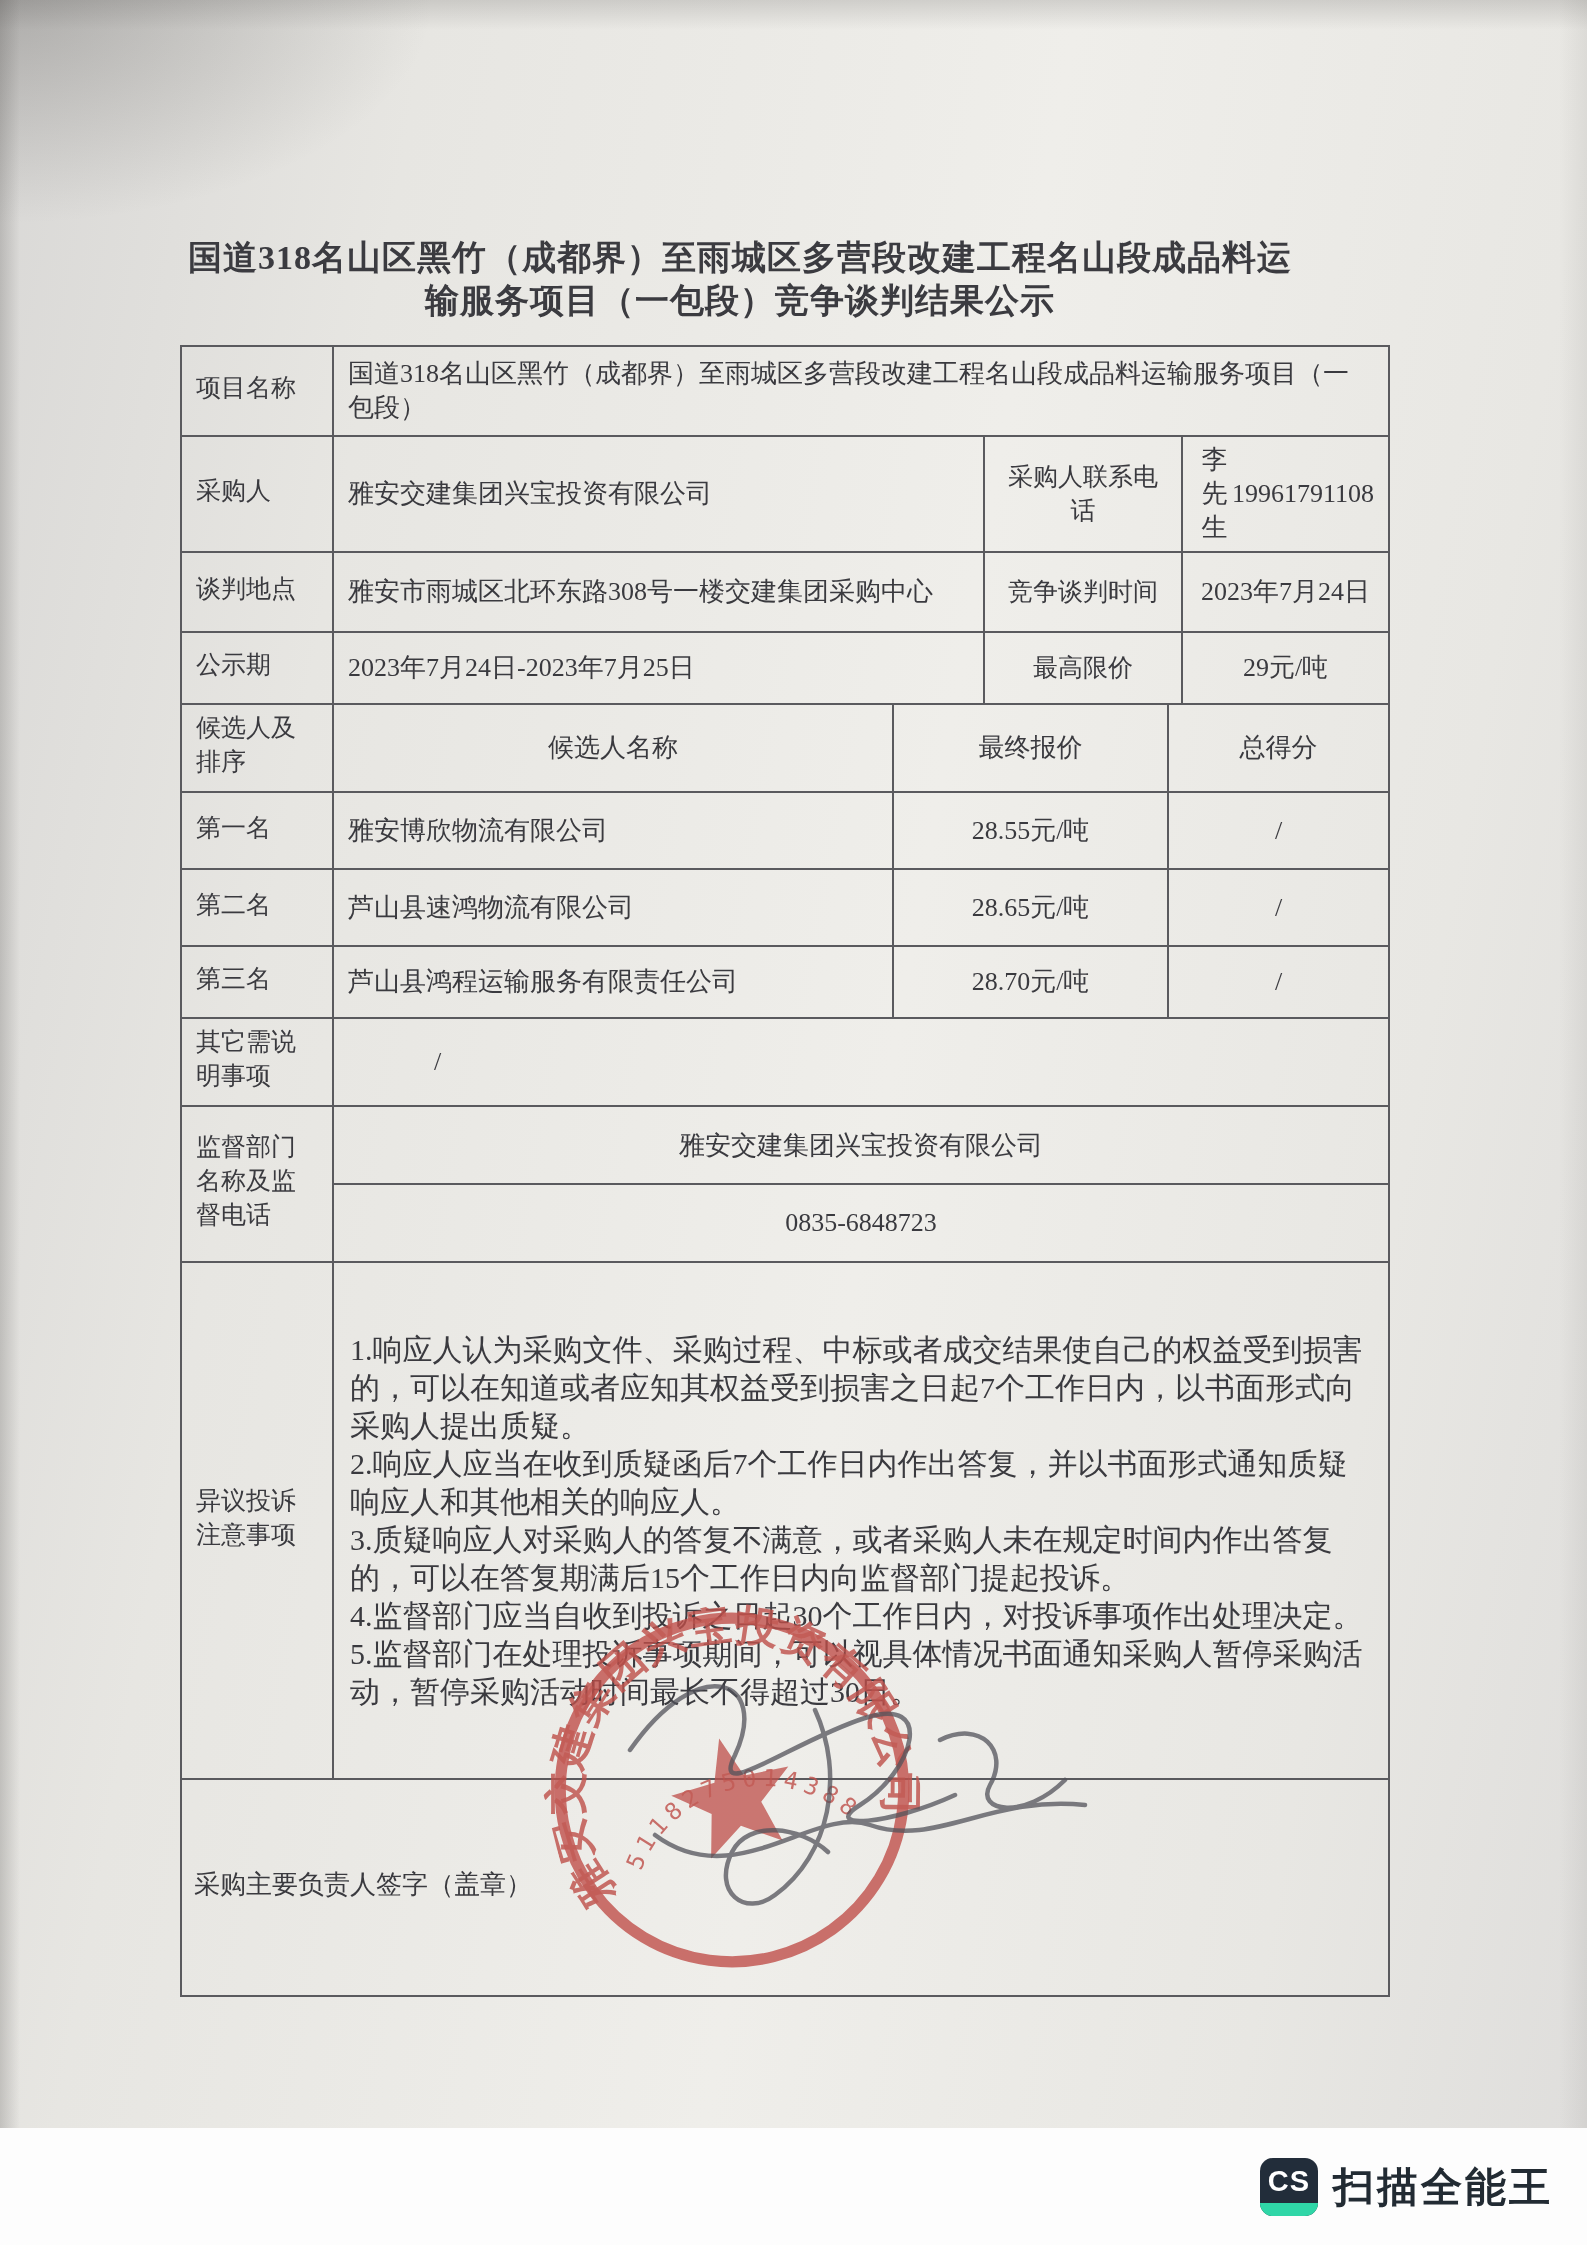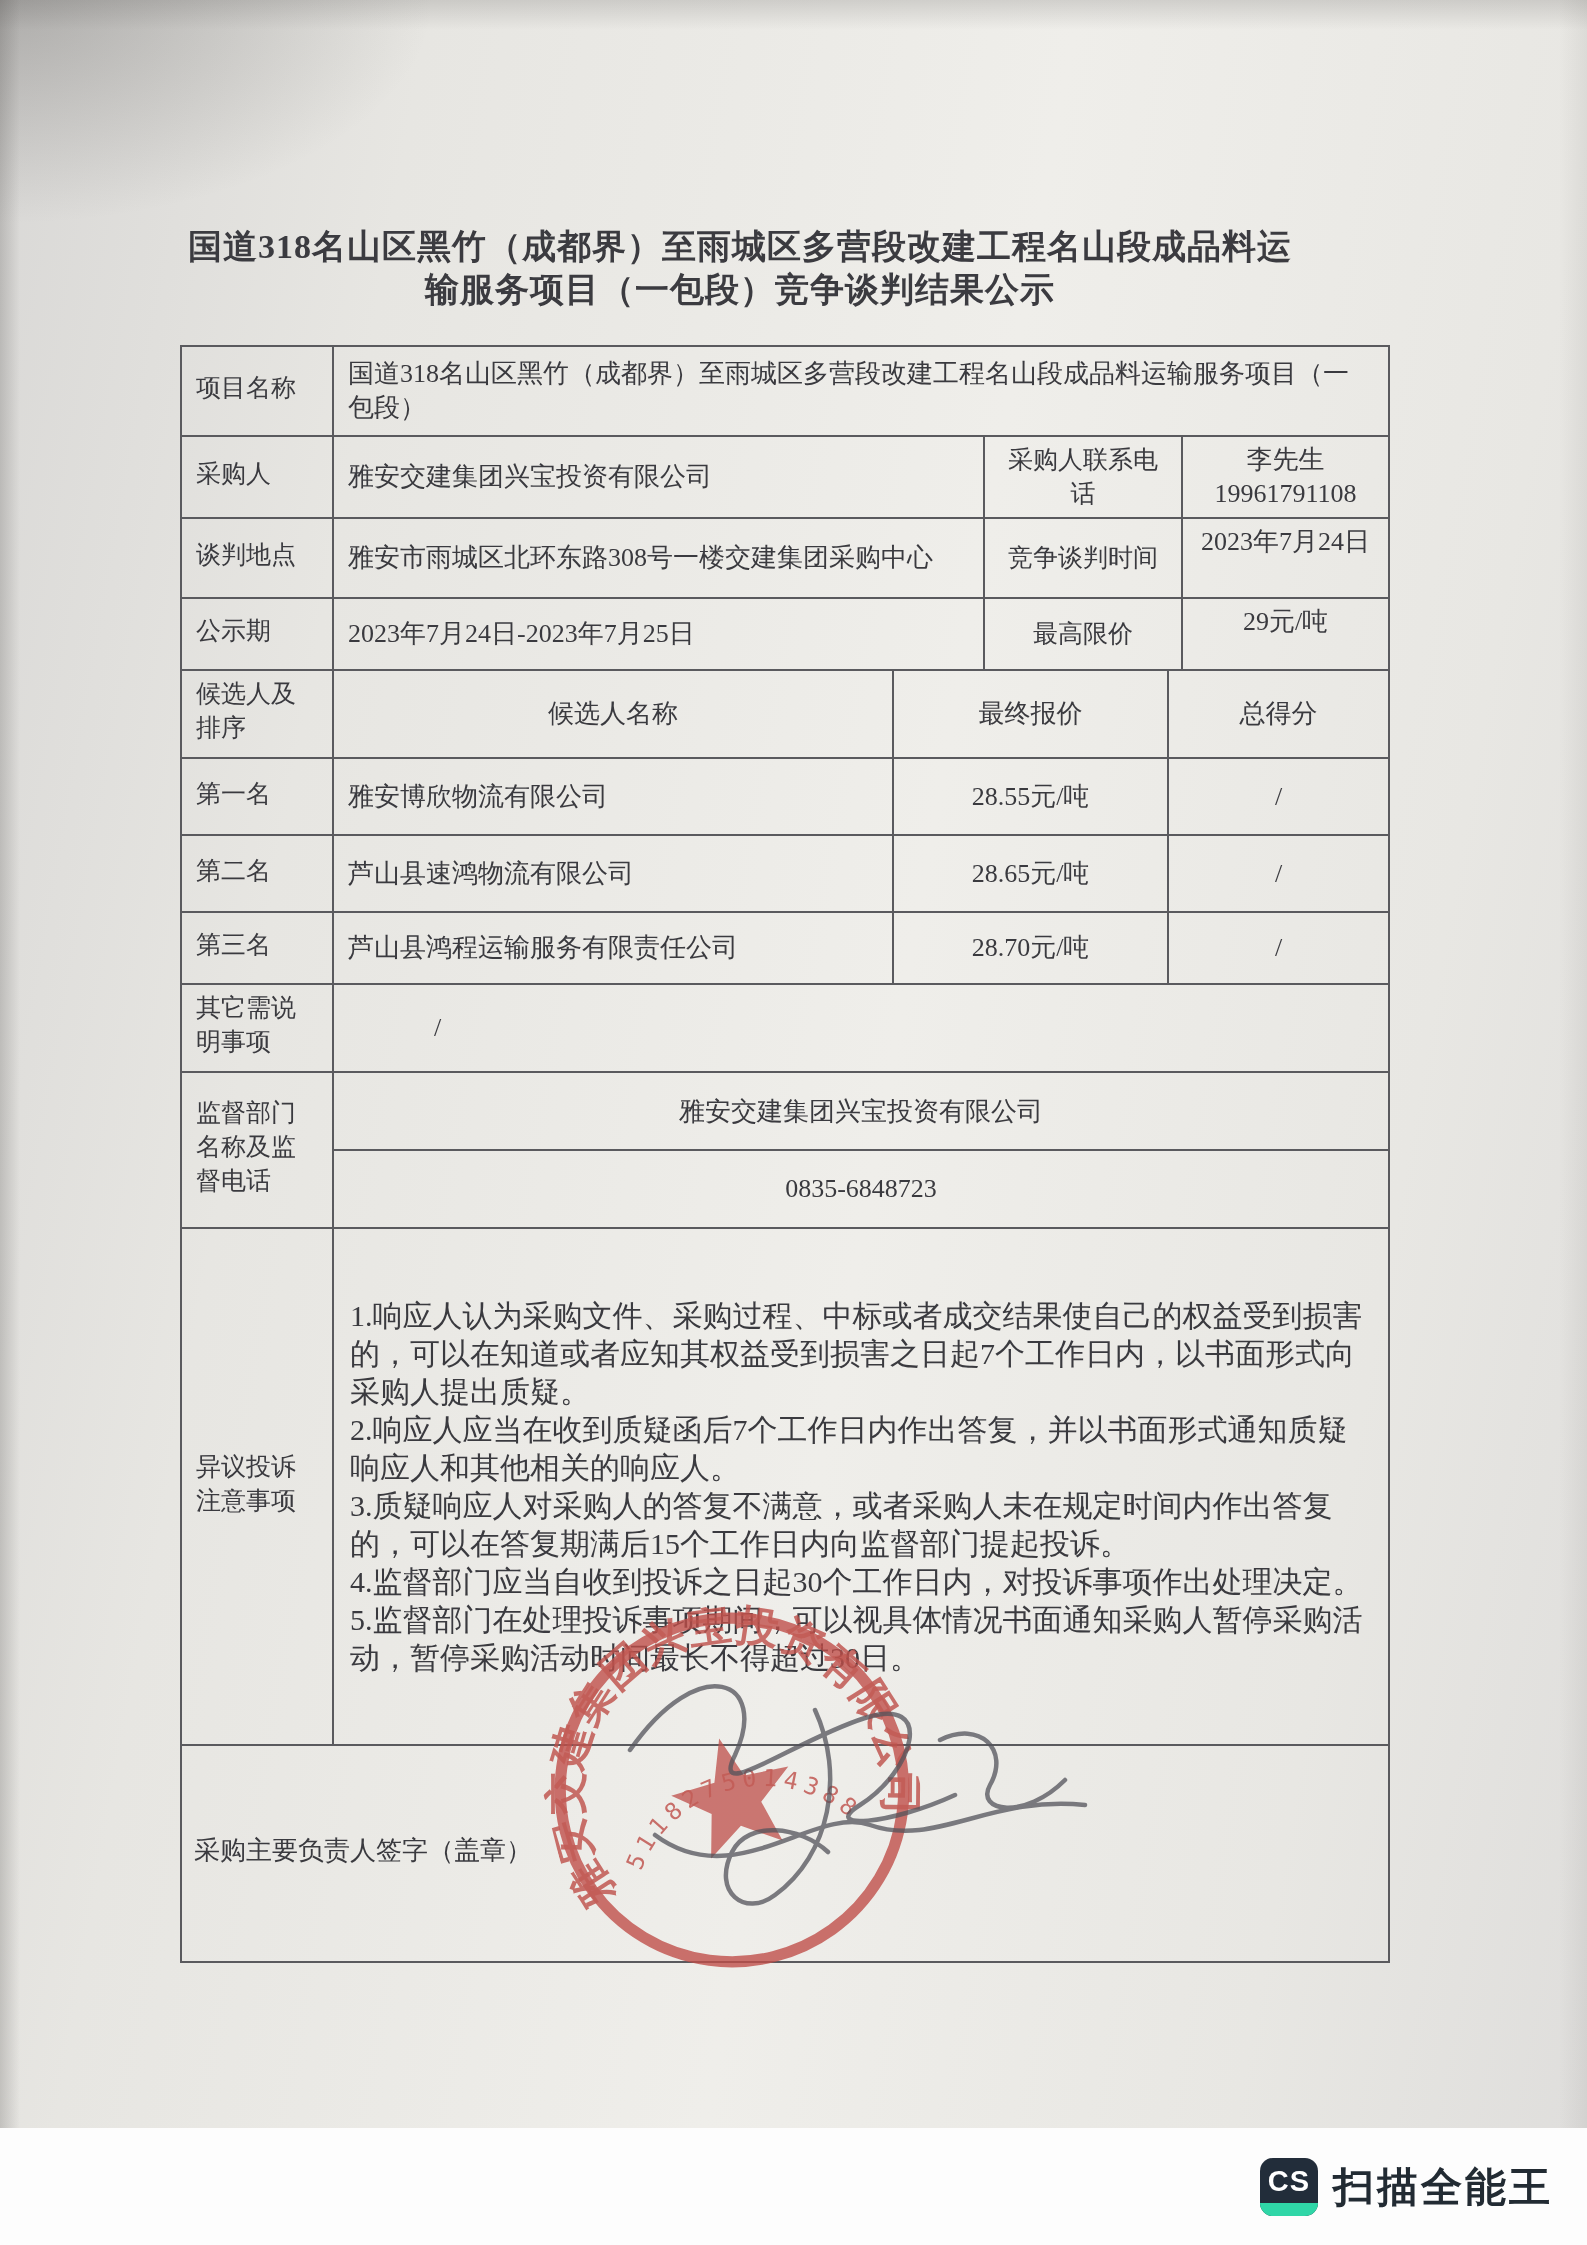--- a/index.html
+++ b/index.html
@@ -7,34 +7,34 @@
        font-family:"Liberation Serif","DejaVu Serif",serif;color:#3a3a3f;
        background:#ffffff;}
   .sheet{position:absolute;left:0;top:0;width:1587px;height:2128px;
          background:linear-gradient(100deg,#d9d8d6 0%,#e7e6e2 22%,#efeeea 55%,#e8e7e3 82%,#dfdedc 100%);}
   .sheet::before{content:"";position:absolute;inset:0;pointer-events:none;
          background:
            radial-gradient(620px 320px at 0% 0%, rgba(70,68,66,.30), transparent 70%),
            linear-gradient(90deg, rgba(90,88,86,.25) 0, rgba(90,88,86,0) 20px),
            linear-gradient(180deg, rgba(90,88,86,.20) 0, rgba(90,88,86,0) 30px),
            linear-gradient(270deg, rgba(110,108,106,.10) 0, transparent 28px);}
-  .doc-title{position:absolute;top:225px;left:40px;width:1400px;text-align:center;
+  .doc-title{position:absolute;top:236px;left:40px;width:1400px;text-align:center;
          font-size:34px;font-weight:bold;line-height:43px;letter-spacing:1px;color:#3b3b40;}
   
   .doc-table{position:absolute;left:180px;top:345px;width:1210px;
          border:2px solid #5a5a5e;box-sizing:border-box;font-size:26px;}
   .tr{display:flex;border-top:2px solid #5a5a5e;}
   .tr:first-child{border-top:none;}
   .td{border-left:2px solid #5a5a5e;box-sizing:border-box;display:flex;
       align-items:center;padding:6px 14px;line-height:34px;}
   .td:first-child{border-left:none;}
   .c-label{width:150px;flex:none;font-size:25px;padding:6px 16px 12px 14px;}
   .c-val{flex:1;min-width:0;}
   .c-l2{width:198px;flex:none;justify-content:center;text-align:center;font-size:25px;padding:6px 12px;}
-  .c-v2{width:207px;flex:none;text-align:center;flex-direction:column;}
+  .c-v2{width:207px;flex:none;justify-content:center;text-align:center;flex-direction:row;}
   .c-name{width:560px;flex:none;}
   .c-price{width:275px;flex:none;justify-content:center;text-align:center;}
   .c-score{flex:1;justify-content:center;text-align:center;}
   .center{justify-content:center;text-align:center;}
   .r1{min-height:88px}.r2{min-height:78px}.r3{min-height:78px}.r4{min-height:70px}
   .r5{min-height:80px}.r6{min-height:75px}.r7{min-height:75px}.r8{min-height:70px}
   .r9{min-height:80px}.r11{min-height:515px}.r12{min-height:215px}
   .stack{flex:1;display:flex;flex-direction:column;border-left:2px solid #5a5a5e;min-width:0;}
   .sub{display:flex;align-items:center;justify-content:center;text-align:center;padding:6px 14px;box-sizing:border-box;}
   .sub-name{min-height:76px;}

